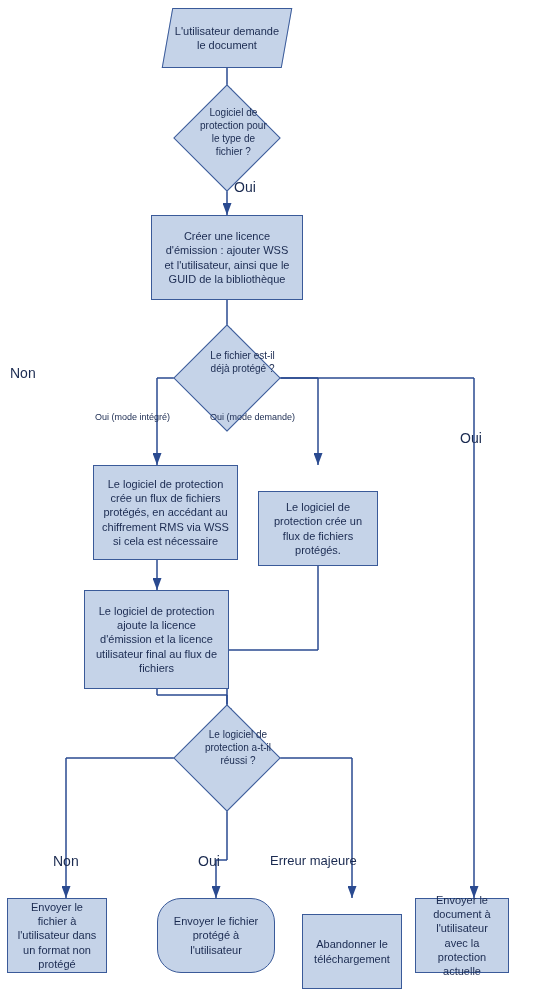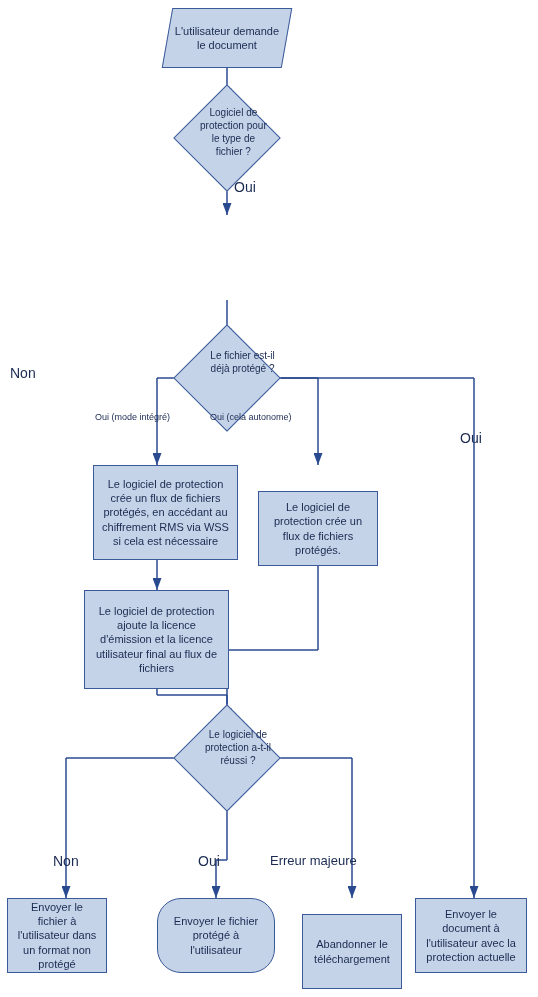--- a/index.html
+++ b/index.html
@@ -128,30 +128,33 @@
   </div>
 
   <div class="diamond-wrap" style="left:189px; top:100px; width:76px; height:76px;">
     <div class="diamond" style="width:76px; height:76px;">
       <div class="inner" style="font-size:10px;">Logiciel de protection pour le type de fichier ?</div>
     </div>
   </div>
 
   <div class="label" style="left:234px; top:179px;">Oui</div>
 
+  <div class="shape rect" style="left:151px; top:215px; width:152px; height:85px;">
+    <span>Créer une licence d'émission : ajouter WSS et l'utilisateur, ainsi que le GUID de la bibliothèque</span>
+  </div>
 
   <div class="diamond-wrap" style="left:189px; top:340px; width:76px; height:76px;">
     <div class="diamond" style="width:76px; height:76px;">
       <div class="inner" style="font-size:10px;">Le fichier est-il déjà protégé ?</div>
     </div>
   </div>
 
   <div class="label" style="left:10px; top:365px;">Non</div>
   <div class="label" style="left:95px; top:412px; font-size:9px;">Oui (mode intégré)</div>
-  <div class="label" style="left:210px; top:412px; font-size:9px;">Oui (cela autonome)</div>
+  <div class="label" style="left:210px; top:412px; font-size:9px;">Oui (mode demande)</div>
   <div class="label" style="left:460px; top:430px;">Oui</div>
 
   <div class="shape rect" style="left:84px; top:465px; width:145px; height:95px;margin-left:9px;">
     <span>Le logiciel de protection crée un flux de fichiers protégés, en accédant au chiffrement RMS via WSS si cela est nécessaire</span>
   </div>
 
   <div class="shape rect" style="left:258px; top:491px; width:120px; height:75px;">
     <span>Le logiciel de protection crée un flux de fichiers protégés.</span>
   </div>
 
@@ -174,17 +177,17 @@
   </div>
 
   <div class="shape rect" style="left:157px; top:898px; width:118px; height:75px;border-radius:24px;">
     <span>Envoyer le fichier protégé à l'utilisateur</span>
   </div>
 
   <div class="shape rect" style="left:302px; top:898px; width:100px; height:75px;margin-top:16px;">
     <span>Abandonner le téléchargement</span>
   </div>
 
-  <div class="shape rect" style="left:415px; top:898px; width:112px; height:75px;">
+  <div class="shape rect" style="left:415px; top:898px; width:94px; height:75px;">
     <span>Envoyer le document à l'utilisateur avec la protection actuelle</span>
   </div>
 
 </div>
 
 </body></html>

